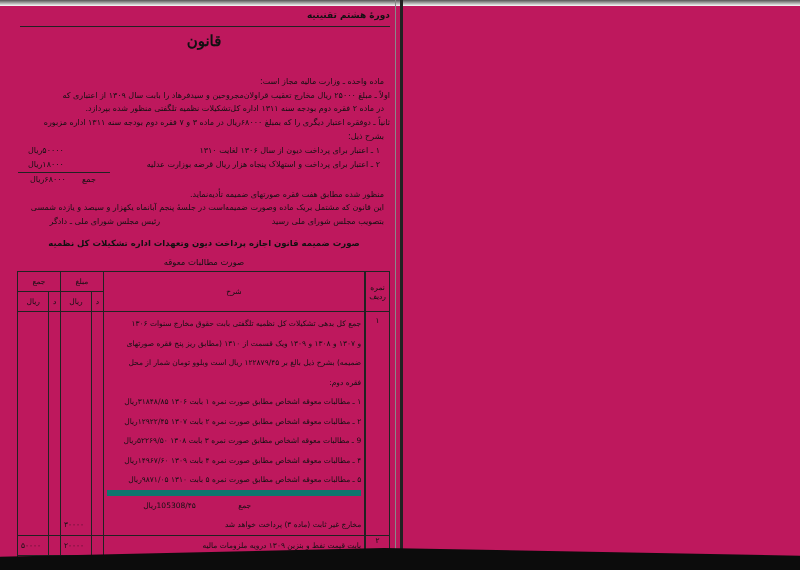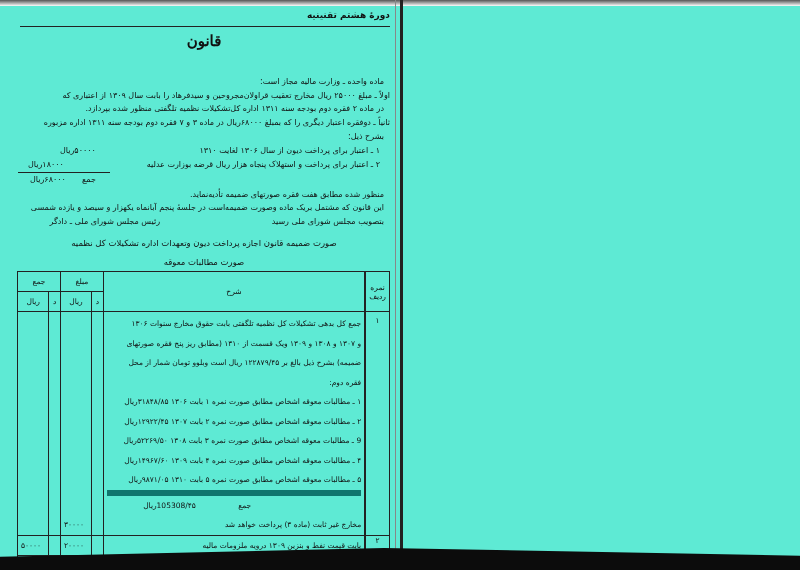--- a/index.html
+++ b/index.html
@@ -1,35 +1,35 @@
 <!DOCTYPE html>
 <html><head>
 <meta charset="utf-8">
 <style>
   html, body { margin:0; padding:0; }
   body { width:800px; height:570px; background:#111; position:relative; overflow:hidden;
          font-family:"DejaVu Sans", sans-serif; color:#111; }
-  .scan { position:absolute; left:0; top:0; width:800px; height:560px; background:#5eead4; }
+  .scan { position:absolute; left:0; top:0; width:800px; height:560px; background:#be185d; }
   .bottom-band { position:absolute; left:0; bottom:0; width:800px; height:22px; background:#0c0c0c;
                  clip-path: polygon(0 40%, 48% 0, 100% 35%, 100% 100%, 0 100%); }
   .top-band { position:absolute; left:0; top:0; width:800px; height:6px;
               background:linear-gradient(#555,#fdfdfd); }
   .gutter { position:absolute; left:400px; top:0; width:3px; height:560px; background:#222; }
   .gutter2 { position:absolute; left:395px; top:0; width:1px; height:560px; background:#888; }
   .page-left { position:absolute; left:18px; top:0; width:372px; height:560px; direction:rtl; }
   .page-right { position:absolute; left:404px; top:0; width:396px; height:560px; }
   .running-head { position:absolute; right:0; top:10px; font-size:9px; font-weight:bold; }
   .head-rule { position:absolute; left:2px; right:0; top:26px; border-top:1.5px solid #222; }
   .title { position:absolute; left:0; right:0; top:32px; text-align:center; font-size:15px; font-weight:bold;
            font-family:"DejaVu Serif", serif; }
   .subtitle { position:absolute; left:0; right:0; top:62px; text-align:center; font-size:8.5px; font-weight:bold; }
   .line { position:absolute; right:6px; font-size:8px; white-space:nowrap; }
   .amt { position:absolute; left:2px; font-size:8px; direction:rtl; white-space:nowrap; }
   .sum-rule { position:absolute; left:0; width:92px; border-top:1px solid #222; }
-  .center-line { position:absolute; left:0; right:0; text-align:center; font-size:8.5px; font-weight:normal; }
+  .center-line { position:absolute; left:0; right:0; text-align:center; font-size:8.5px; font-weight:bold; }
   table.tbl { position:absolute; left:-1px; top:271px; width:373px; border-collapse:collapse;
               direction:rtl; font-size:7.5px; }
   table.tbl td, table.tbl th { border:1px solid #222; padding:0 3px; vertical-align:top; font-weight:normal; }
   table.tbl th { text-align:center; vertical-align:middle; }
   .num-col { width:13px; border-left:2.5px double #222 !important; text-align:center; }
   .desc-col { width:215px; }
   .rial-col { width:36px; text-align:left; }
   .d-col { width:8px; }
   .desc-row { line-height:19.5px; white-space:nowrap; }
   .numcell { text-align:left; direction:ltr; }
@@ -47,21 +47,21 @@
     <div class="head-rule"></div>
     <div class="title">قانون</div>
 
     <div class="line" style="top:77px;">ماده واحده ـ وزارت مالیه مجاز است:</div>
     <div class="line" style="top:91px;right:0;">اولاً ـ مبلغ ۲۵۰۰۰ ریال مخارج تعقیب قراولان‌مجروحین و سیدفرهاد را بابت سال ۱۳۰۹ از اعتباری که</div>
     <div class="line" style="top:104px;">در ماده ۲ فقره دوم بودجه سنه ۱۳۱۱ اداره کل‌تشکیلات نظمیه تلگفتی منظور شده بپردازد.</div>
     <div class="line" style="top:118px;right:0;">ثانیاً ـ دوفقره اعتبار دیگری را که بمبلغ ۶۸۰۰۰ریال در ماده ۳ و ۷ فقره دوم بودجه سنه ۱۳۱۱ اداره مزبوره</div>
     <div class="line" style="top:132px;">بشرح ذیل:</div>
 
     <div class="line" style="top:146px;right:10px;">۱ ـ اعتبار برای پرداخت دیون از سال ۱۳۰۶ لغایت ۱۳۱۰</div>
-    <div class="amt" style="top:146px;left:10px;margin-left:32px;">۵۰۰۰۰ریال</div>
+    <div class="amt" style="top:146px;left:10px;">۵۰۰۰۰ریال</div>
     <div class="line" style="top:160px;right:10px;">۲ ـ اعتبار برای پرداخت و استهلاک پنجاه هزار ریال قرضه بوزارت عدلیه</div>
     <div class="amt" style="top:160px;left:10px;">۱۸۰۰۰ریال</div>
     <div class="sum-rule" style="top:172px;"></div>
     <div class="amt" style="top:175px;left:64px;">جمع</div>
     <div class="amt" style="top:175px;left:12px;">۶۸۰۰۰ریال</div>
 
     <div class="line" style="top:190px;">منظور شده مطابق هفت فقره صورتهای ضمیمه تأدیه‌نماید.</div>
     <div class="line" style="top:203px;">این قانون که مشتمل بریک ماده وصورت ضمیمه‌است در جلسهٔ پنجم آبانماه یکهزار و سیصد و یازده شمسی</div>
     <div class="line" style="top:217px;">بتصویب مجلس شورای ملی رسید</div>
     <div class="line" style="top:217px;right:230px;">رئیس مجلس شورای ملی ـ دادگر</div>

